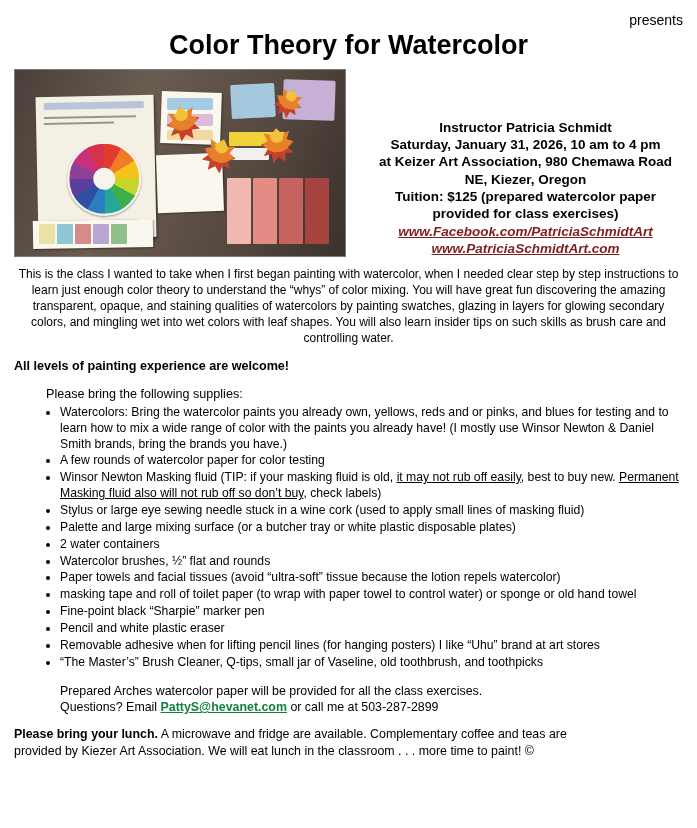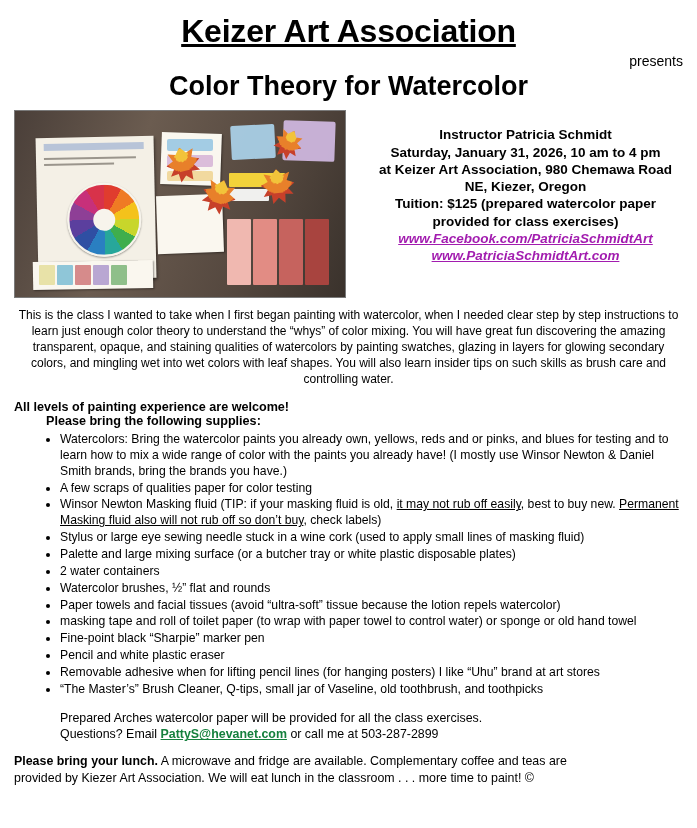--- a/index.html
+++ b/index.html
@@ -37,21 +37,21 @@
   }
   .course-title {
     text-align: center;
     font-size: 27px;
     font-weight: bold;
     line-height: 1.15;
     margin: 2px 0 8px 0;
   }
   .top-section {
     display: flex;
-    align-items: flex-start;
+    align-items: flex-end;
     gap: 22px;
     margin-top: 4px;
   }
   .photo {
     width: 330px;
     height: 186px;
     flex: 0 0 330px;
     border: 1px solid #7a7a7a;
     position: relative;
     overflow: hidden;
@@ -139,39 +139,40 @@
   .info-block {
     flex: 1 1 auto;
     text-align: center;
     font-size: 13.5px;
     font-weight: bold;
     line-height: 1.28;
     padding-top: 16px;
   }
   .info-block .line { display: block; }
   .info-block a {
-    color: #a21caf;
+    color: #7f1d1d;
     text-decoration: underline;
     font-style: italic;
     font-weight: bold;
   }
   .body-text {
     font-size: 12px;
     line-height: 1.33;
     margin-top: 10px;
     text-align: center;
   }
   .all-levels {
     font-size: 12.6px;
     font-weight: bold;
     margin-top: 12px;
   }
   .supplies-head {
     font-size: 12.6px;
-    font-weight: bold;
+    font-weight: normal;
+    margin-top: 14px;
     padding-left: 32px;
   }
   ul.supplies {
     margin: 4px 0 0 0;
     padding-left: 46px;
     font-size: 12.2px;
     line-height: 1.3;
   }
   ul.supplies li {
     margin-bottom: 1px;
@@ -193,21 +194,20 @@
     line-height: 1.33;
     margin-top: 10px;
   }
   .footer .b { font-weight: bold; }
 </style>
 </head>
 <body>
 
 <div class="page">
 
-  <div class="org-title">Keizer Art Association</div>
   <div class="presents">presents</div>
   <div class="course-title">Color Theory for Watercolor</div>
 
   <div class="top-section">
 
     <div class="photo">
       <div class="tabletop"></div>
 
       <div class="paper-main">
         <div class="hdr"></div>
@@ -262,21 +262,21 @@
   </div>
 
   <div class="body-text">This is the class I wanted to take when I first began painting with watercolor, when I needed clear step by step instructions to learn just enough color theory to understand the “whys” of color mixing.  You will have great fun discovering the amazing transparent, opaque, and staining qualities of watercolors by painting swatches, glazing in layers for glowing secondary colors, and mingling wet into wet colors with leaf shapes. You will also learn insider tips on such skills as brush care and controlling water.</div>
 
   <div class="all-levels">All levels of painting experience are welcome!</div>
 
   <div class="supplies-head">Please bring the following supplies:</div>
 
   <ul class="supplies">
     <li>Watercolors:  Bring the watercolor paints you already own, yellows, reds and or pinks, and blues for testing and to learn how to mix a wide range of color with the paints you already have!  (I mostly use Winsor Newton &amp; Daniel Smith brands, bring the brands you have.)</li>
-    <li>A few scraps of qualities paper for color testing</li>
+    <li>A few rounds of watercolor paper for color testing</li>
     <li><span>Winsor Newton Masking fluid (TIP: if your masking fluid is old, </span><span class="u">it may not rub off easily</span><span>, best to buy new.  </span><span class="u">Permanent Masking fluid also will not rub off so don’t buy</span><span>, check labels)</span></li>
     <li>Stylus or large eye sewing needle stuck in a wine cork (used to apply small lines of masking fluid)</li>
     <li>Palette and large mixing surface (or a butcher tray or white plastic disposable plates)</li>
     <li>2 water containers</li>
     <li>Watercolor brushes, ½” flat and rounds</li>
     <li>Paper towels and facial tissues (avoid “ultra-soft” tissue because the lotion repels watercolor)</li>
     <li>masking tape and roll of toilet paper (to wrap with paper towel to control water) or sponge or old hand towel</li>
     <li>Fine-point black “Sharpie” marker pen</li>
     <li>Pencil and white plastic eraser</li>
     <li>Removable adhesive when for lifting pencil lines (for hanging posters) I like “Uhu” brand at art stores</li>

